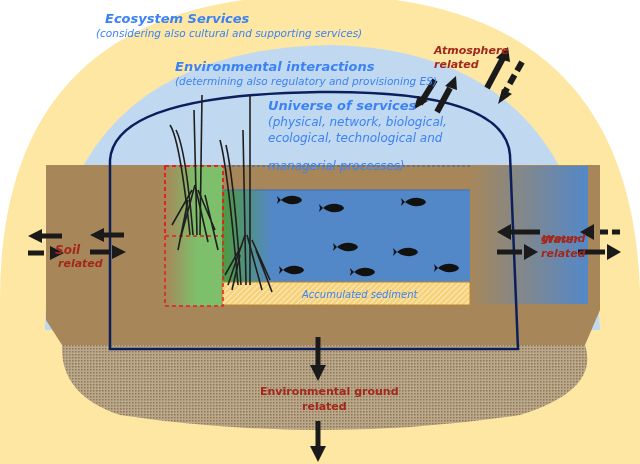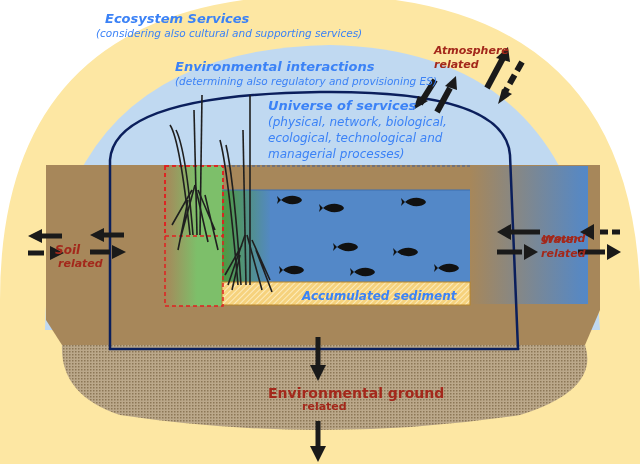--- a/index.html
+++ b/index.html
@@ -160,28 +160,28 @@
 
 <div class="lbl bk h" style="left:105px;top:11px;">Ecosystem Services</div>
 <div class="lbl bk s" style="left:96px;top:27px;">(considering also cultural and supporting services)</div>
 
 <div class="lbl bk h" style="left:175px;top:59px;font-style:italic;">Environmental interactions</div>
 <div class="lbl bk s" style="left:175px;top:75px;">(determining also regulatory and provisioning ES)</div>
 
 <div class="lbl bk h" style="left:268px;top:98px;">Universe of services</div>
 <div class="lbl bk m" style="left:268px;top:115px;">(physical, network, biological,</div>
 <div class="lbl bk m" style="left:268px;top:131px;">ecological, technological and</div>
-<div class="lbl bk m" style="left:268px;top:147px;">managerial processes)</div>
+<div class="lbl bk m" style="left:268px;top:159px;">managerial processes)</div>
 
 <div class="lbl rd" style="left:434px;top:44px;font-size:11px;">Atmosphere</div>
 <div class="lbl rd" style="left:434px;top:58px;font-size:11px;">related</div>
 
 <div class="lbl rd" style="left:55px;top:243px;font-size:12px;">Soil</div>
 <div class="lbl rd" style="left:58px;top:257px;font-size:11px;">related</div>
 
 <div class="lbl rd" style="left:542px;top:217px;font-size:11px;margin-top:16px;">Water</div>
 <div class="lbl rd" style="left:541px;top:232px;font-size:11px;">ground</div>
 <div class="lbl rd" style="left:541px;top:247px;font-size:11px;">related</div>
 
-<div class="lbl rd" style="left:268px;top:385px;font-size:14px;font-style:normal;">Environmental ground</div>
+<div class="lbl rd" style="left:260px;top:385px;font-size:11px;font-style:normal;">Environmental ground</div>
 <div class="lbl rd" style="left:302px;top:400px;font-size:11px;font-style:normal;">related</div>
 
-<div class="lbl bk" style="left:302px;top:289px;font-size:12px;font-weight:bold;">Accumulated sediment</div>
+<div class="lbl bk" style="left:302px;top:289px;font-size:10px;font-weight:normal;">Accumulated sediment</div>
 
 </body></html>

